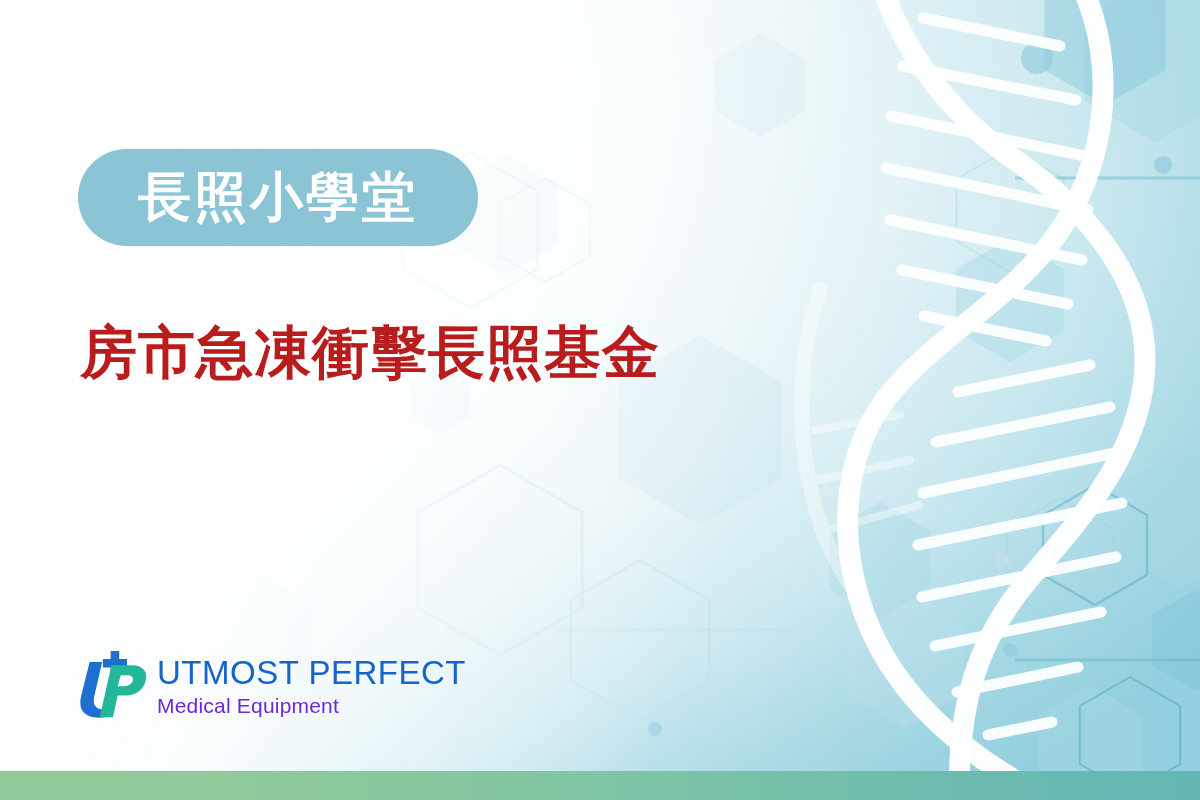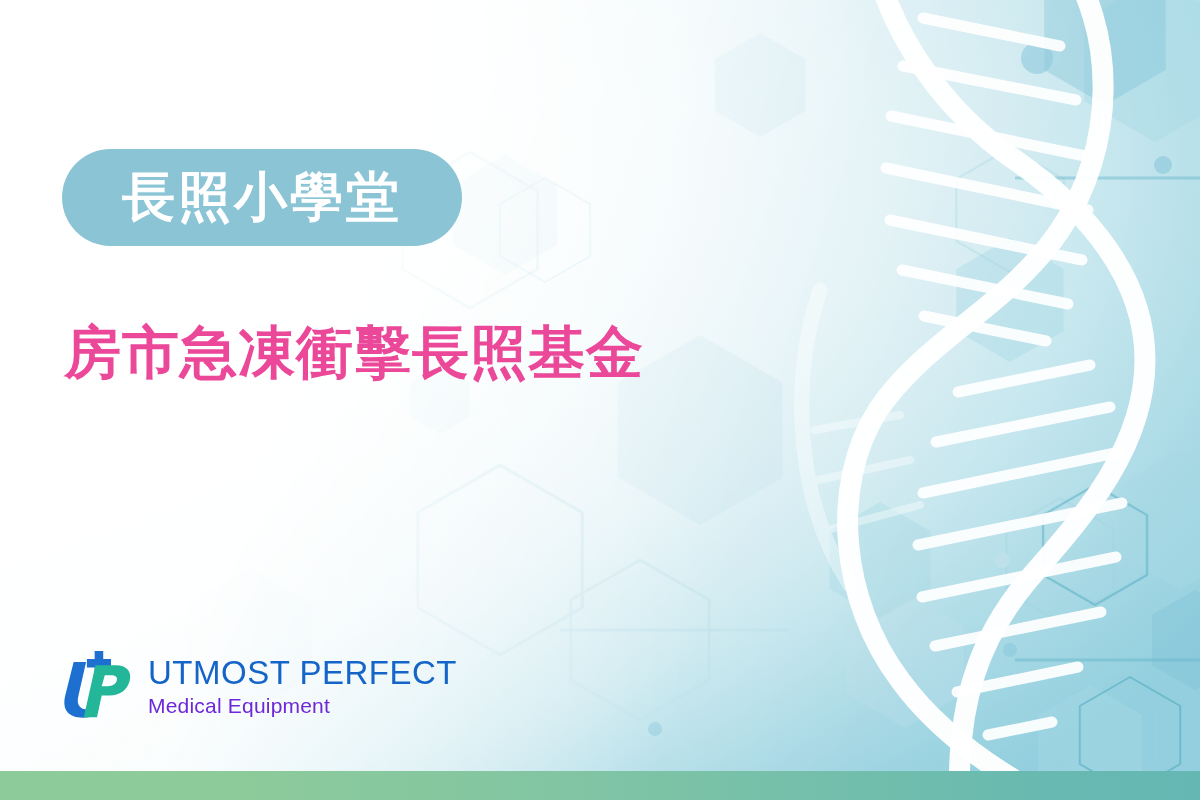--- a/index.html
+++ b/index.html
@@ -54,21 +54,21 @@
     left: 0;
     right: 0;
     bottom: 0;
     height: 29px;
     background: linear-gradient(90deg, #8ecb9a 0%, #8ecb9a 18%, #84c6a1 42%, #74bfab 68%, #68b9b1 88%, #64b7b3 100%);
   }
 
   
   .content {
     position: absolute;
-    left: 0; top: 0;
+    left: 16px; top: 0;
     width: 1016px;
     height: 800px;
   }
 
   .badge {
     position: absolute;
     left: 62px;
     top: 149px;
     width: 400px;
     height: 97px;
@@ -89,36 +89,36 @@
     white-space: nowrap;
   }
 
   .headline {
     position: absolute;
     left: 64px;
     top: 306px;
     width: 820px;
   }
   .headline-line {
-    color: #ec4899;
+    color: #b91c1c;
     font-size: 57px;
     font-weight: 700;
     letter-spacing: 1px;
     line-height: 92px;
     white-space: nowrap;
   }
 
   
   .logo {
     position: absolute;
     left: 58px;
     top: 648px;
     display: flex;
     align-items: center;
-    gap: 12px;
+    gap: 5px;
   }
   .logo-mark {
     width: 78px;
     height: 74px;
     flex: 0 0 auto;
   }
   .logo-mark svg { display: block; width: 100%; height: 100%; }
   .logo-words {
     display: flex;
     flex-direction: column;

